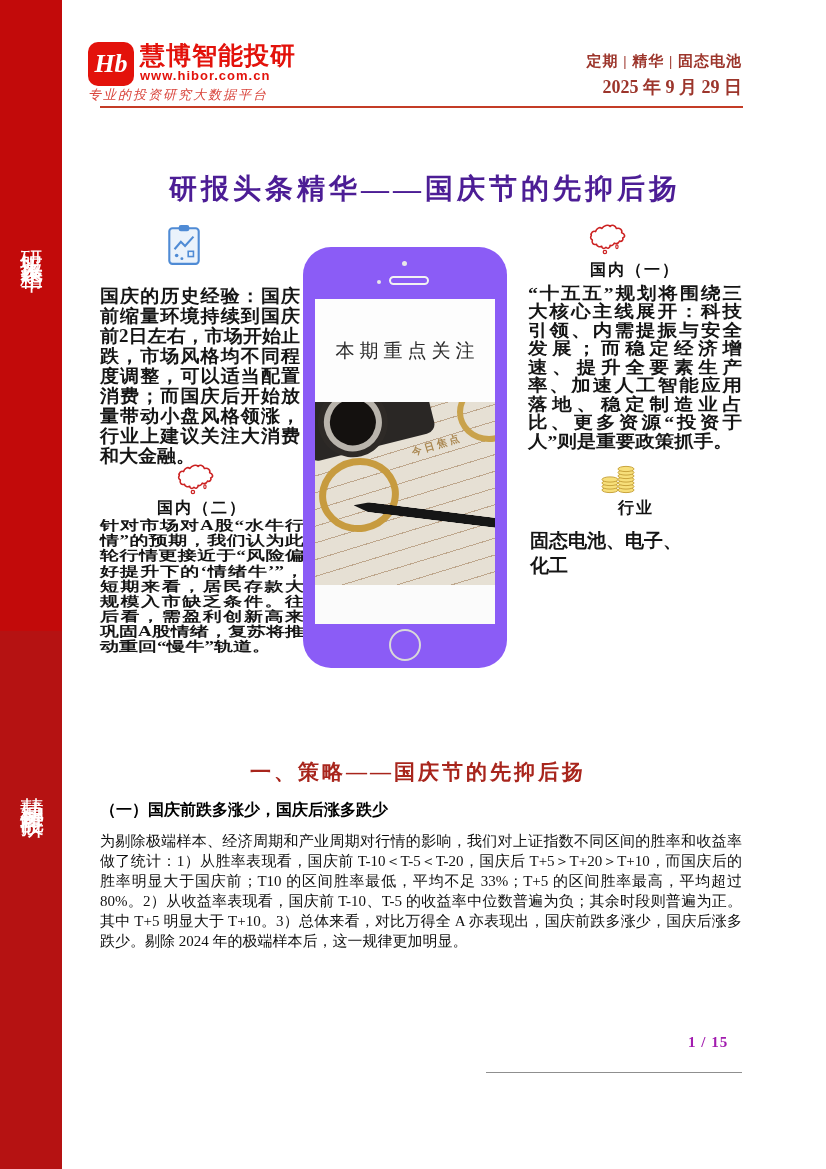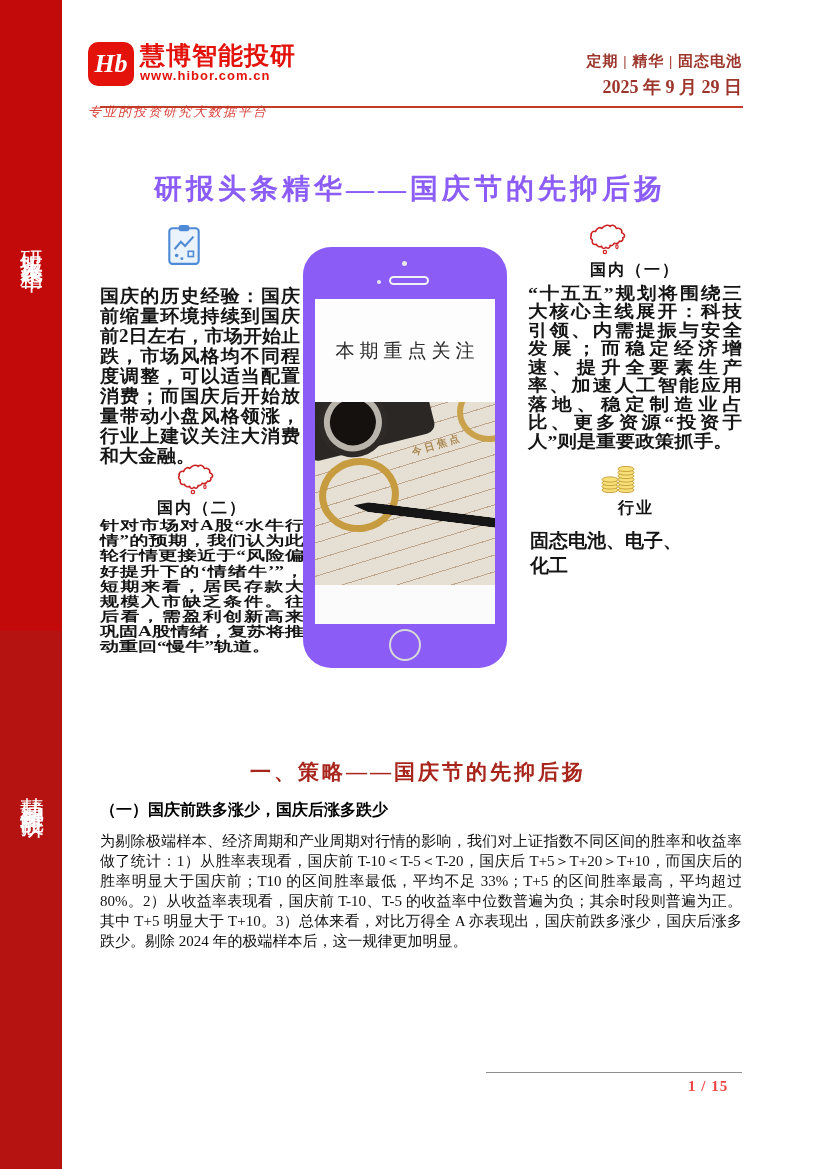--- a/index.html
+++ b/index.html
@@ -22,29 +22,29 @@
   .logo-row { display:flex; align-items:flex-start; }
   .logo-badge { width:46px; height:44px; background:#e3120b; border-radius:10px;
     color:#fff; font-style:italic; font-weight:bold; font-size:26px;
     display:flex; align-items:center; justify-content:center;
     font-family:"Liberation Serif",serif; }
   .logo-txt { margin-left:6px; }
   .logo-cn { color:#e3120b; font-size:25px; font-weight:bold; letter-spacing:1px; line-height:26px;
     font-family:"Liberation Sans","DejaVu Sans",sans-serif; }
   .logo-url { color:#e3120b; font-size:13px; font-weight:bold; letter-spacing:1px;
     font-family:"Liberation Sans","DejaVu Sans",sans-serif; }
-  .logo-tagline { color:#d9453c; font-size:13px; font-style:italic; margin-top:17px; letter-spacing:2px; }
+  .logo-tagline { color:#d9453c; font-size:13px; font-style:italic; margin-top:0; letter-spacing:2px; }
   .header-meta { position:absolute; right:84px; top:52px; text-align:right; color:#9c352b; }
   .header-cats { font-size:15px; font-weight:bold; letter-spacing:1px; }
   .header-date { font-size:18px; font-weight:bold; margin-top:4px; }
   .header-rule { position:absolute; left:100px; top:106px; width:643px; height:2px; background:#c43c26; }
 
   
-  .main-title { position:absolute; left:80px; top:170px; width:660px; text-align:center;
-    font-size:28px; font-weight:bold; color:#8b5cf6; letter-spacing:4px; }
+  .main-title { position:absolute; left:95px; top:170px; width:660px; text-align:center;
+    font-size:28px; font-weight:bold; color:#4c1d95; letter-spacing:4px; }
 
   
   .ov-icon { position:absolute; }
   .ov-label { position:absolute; text-align:center; font-weight:bold; font-size:16px; color:#111; letter-spacing:2px; }
   .ov-text { position:absolute; font-weight:bold; color:#151515; text-align:justify;
     transform-origin:top center; }
   .t-strategy { left:100px; top:286px; width:200px; font-size:19px; line-height:21px; transform:scaleY(.95); }
   .t-dom1 { left:528px; top:284px; width:214px; font-size:19.5px; line-height:21px; transform:scaleY(.88); }
   .t-dom2 { left:100px; top:518px; width:204px; font-size:19px; line-height:21px; transform:scaleY(.72); }
   .t-ind  { left:530px; top:528px; width:212px; font-size:19px; line-height:25px; text-align:left;
@@ -82,22 +82,22 @@
   .home-btn { position:absolute; left:86px; top:382px; width:32px; height:32px; border-radius:50%;
     border:2px solid #d9d9d9; }
 
   
   .section-heading { position:absolute; left:88px; top:758px; width:660px; text-align:center;
     font-size:21px; font-weight:bold; color:#a8251c; letter-spacing:3px; }
   .subheading { position:absolute; left:100px; top:800px; font-size:16px; font-weight:bold; color:#000; }
   .paragraph { position:absolute; left:100px; top:831px; width:642px; font-size:15px;
     line-height:20px; text-align:justify; color:#101010; }
 
-  .page-num { position:absolute; left:688px; top:1034px; font-size:15px; font-weight:bold; color:#ef4444;
-    letter-spacing:1px;margin-top:44px; }
+  .page-num { position:absolute; left:688px; top:1034px; font-size:15px; font-weight:bold; color:#a21caf;
+    letter-spacing:1px; }
   .footer-rule { position:absolute; left:486px; top:1072px; width:256px; height:1px; background:#8f8f8f; }
 </style>
 </head>
 <body>
 
 <div class="page">
 
   <div class="sidebar">
     <div class="side-text top">研报头条精华</div>
     <div class="side-text bottom">慧博智能投研</div>

